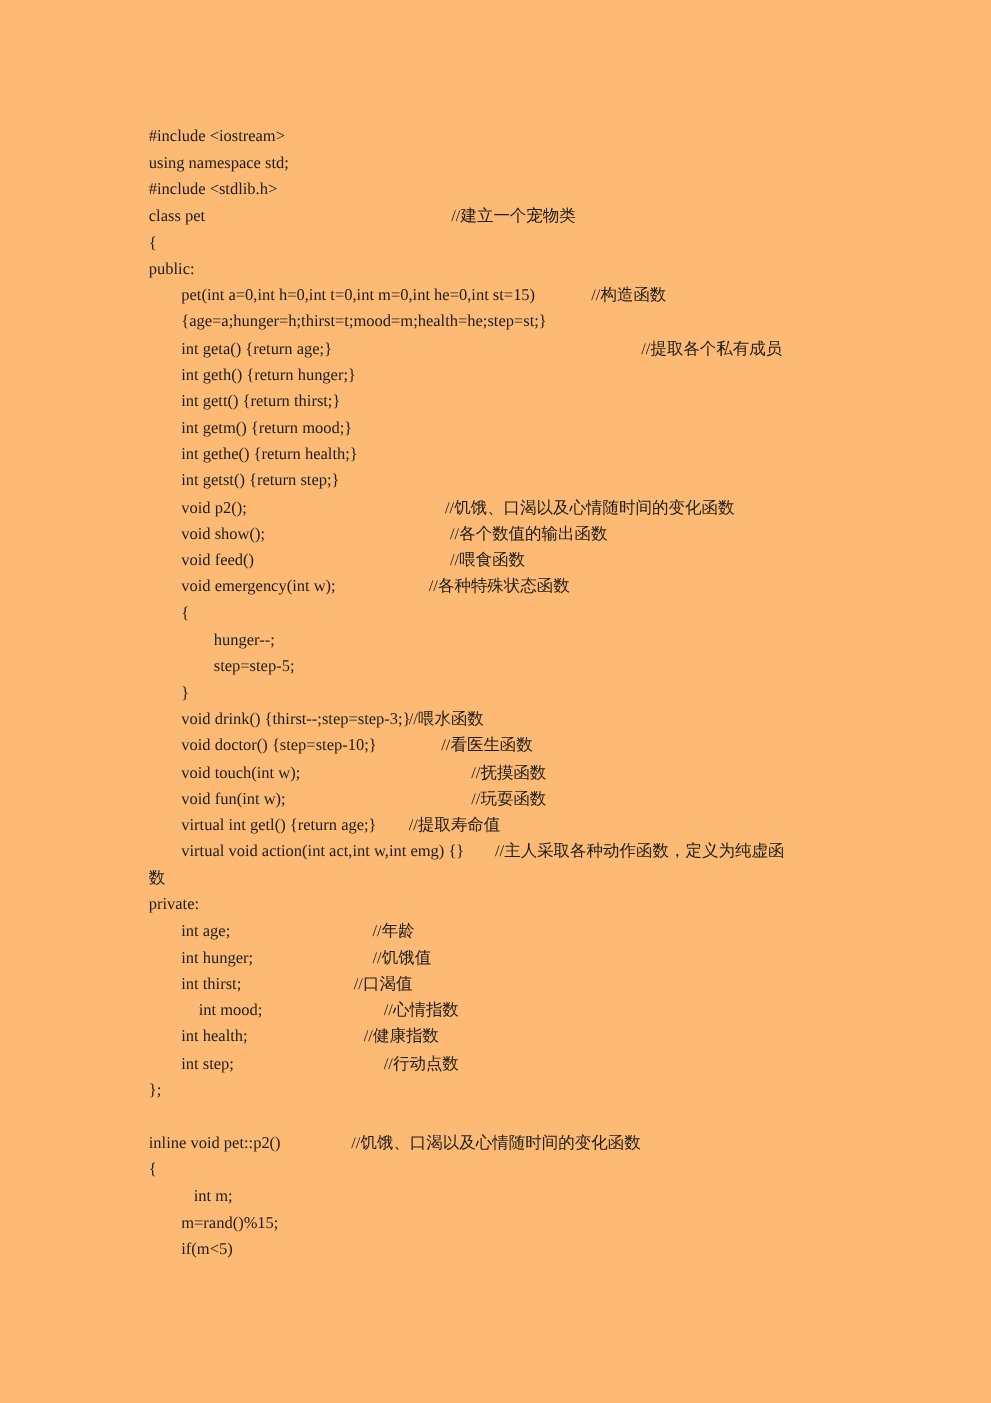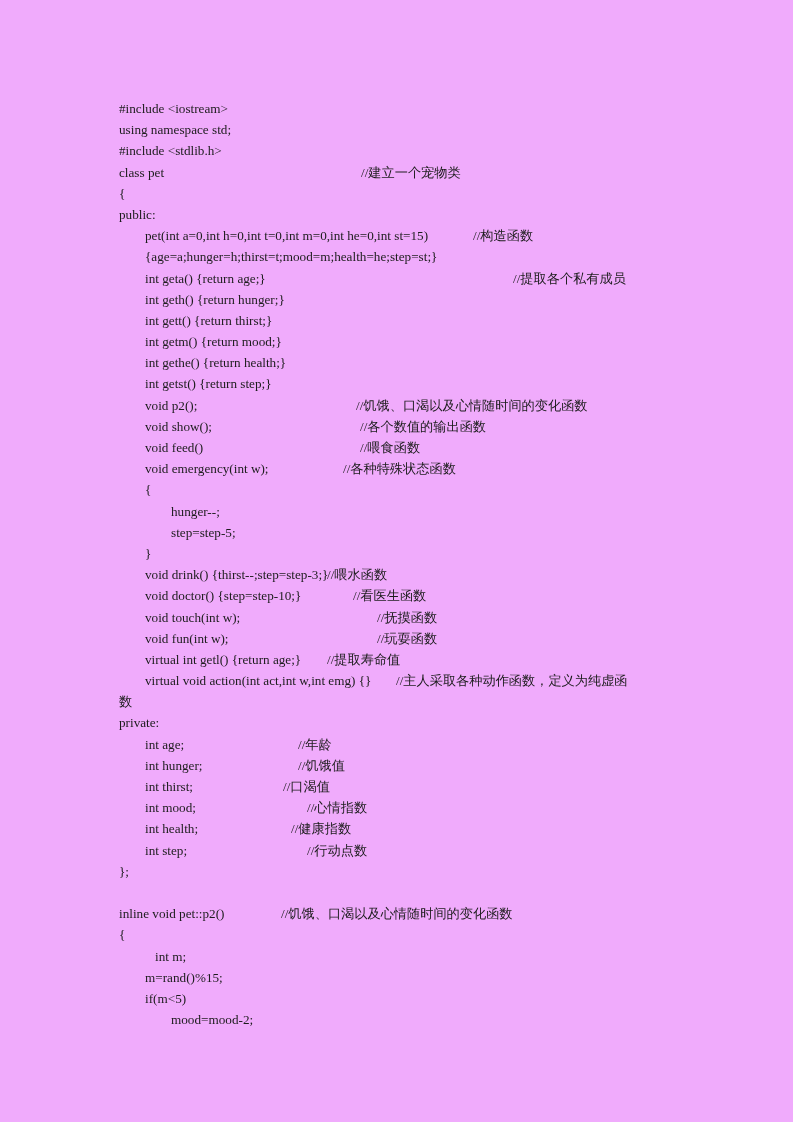--- a/index.html
+++ b/index.html
@@ -46,21 +46,21 @@
   .code-comment {
     position: absolute;
     top: 0;
     white-space: pre;
     color: #1c1c1c;
   }
 </style>
 </head>
 <body style="background: rgb(255, 255, 255); color: rgb(28, 28, 28);">
 
-<div id="page" style="background: #f0abfc;">
+<div id="page" style="background: #fdba74;">
   <div id="code-block">
       <div class="code-line"><span class="code-text" style="margin-left: 0px;">#include &lt;iostream&gt;</span></div>
       <div class="code-line"><span class="code-text" style="margin-left: 0px;">using namespace std;</span></div>
       <div class="code-line"><span class="code-text" style="margin-left: 0px;">#include &lt;stdlib.h&gt;</span></div>
       <div class="code-line"><span class="code-text" style="margin-left: 0px;">class pet</span><span class="code-comment" style="left: 242px;">//建立一个宠物类</span></div>
       <div class="code-line"><span class="code-text" style="margin-left: 0px;">{</span></div>
       <div class="code-line"><span class="code-text" style="margin-left: 0px;">public:</span></div>
       <div class="code-line"><span class="code-text" style="margin-left: 26px;">pet(int a=0,int h=0,int t=0,int m=0,int he=0,int st=15)</span><span class="code-comment" style="left: 354px;">//构造函数</span></div>
       <div class="code-line"><span class="code-text" style="margin-left: 26px;">{age=a;hunger=h;thirst=t;mood=m;health=he;step=st;}</span></div>
       <div class="code-line"><span class="code-text" style="margin-left: 26px;">int geta() {return age;}</span><span class="code-comment" style="left: 394px;">//提取各个私有成员</span></div>
@@ -81,25 +81,24 @@
       <div class="code-line"><span class="code-text" style="margin-left: 26px;">void doctor() {step=step-10;}</span><span class="code-comment" style="left: 234px;">//看医生函数</span></div>
       <div class="code-line"><span class="code-text" style="margin-left: 26px;">void touch(int w);</span><span class="code-comment" style="left: 258px;">//抚摸函数</span></div>
       <div class="code-line"><span class="code-text" style="margin-left: 26px;">void fun(int w);</span><span class="code-comment" style="left: 258px;">//玩耍函数</span></div>
       <div class="code-line"><span class="code-text" style="margin-left: 26px; text-align: center;">virtual int getl() {return age;}</span><span class="code-comment" style="left: 208px;">//提取寿命值</span></div>
       <div class="code-line"><span class="code-text" style="margin-left: 26px;">virtual void action(int act,int w,int emg) {}</span><span class="code-comment" style="left: 277px;">//主人采取各种动作函数，定义为纯虚函</span></div>
       <div class="code-line"><span class="code-text" style="margin-left: 0px;">数</span></div>
       <div class="code-line"><span class="code-text" style="margin-left: 0px;">private:</span></div>
       <div class="code-line"><span class="code-text" style="margin-left: 26px;">int age;</span><span class="code-comment" style="left: 179px;">//年龄</span></div>
       <div class="code-line"><span class="code-text" style="margin-left: 26px;">int hunger;</span><span class="code-comment" style="left: 179px;">//饥饿值</span></div>
       <div class="code-line"><span class="code-text" style="margin-left: 26px;">int thirst;</span><span class="code-comment" style="left: 164px;">//口渴值</span></div>
-      <div class="code-line"><span class="code-text" style="margin-left: 26px; font-family: Liberation Serif, serif;">int mood;</span><span class="code-comment" style="left: 188px;">//心情指数</span></div>
+      <div class="code-line"><span class="code-text" style="margin-left: 40px; font-family: Liberation Serif, serif;">int mood;</span><span class="code-comment" style="left: 188px;">//心情指数</span></div>
       <div class="code-line"><span class="code-text" style="margin-left: 26px;">int health;</span><span class="code-comment" style="left: 172px;">//健康指数</span></div>
       <div class="code-line"><span class="code-text" style="margin-left: 26px;">int step;</span><span class="code-comment" style="left: 188px;">//行动点数</span></div>
       <div class="code-line"><span class="code-text" style="margin-left: 0px;">};</span></div>
       <div class="code-line"><span class="code-text" style="margin-left: 0px;"></span></div>
       <div class="code-line"><span class="code-text" style="margin-left: 0px;">inline void pet::p2()</span><span class="code-comment" style="left: 162px;">//饥饿、口渴以及心情随时间的变化函数</span></div>
       <div class="code-line"><span class="code-text" style="margin-left: 0px;">{</span></div>
       <div class="code-line"><span class="code-text" style="margin-left: 36px;">int m;</span></div>
       <div class="code-line"><span class="code-text" style="margin-left: 26px;">m=rand()%15;</span></div>
       <div class="code-line"><span class="code-text" style="margin-left: 26px;">if(m&lt;5)</span></div>
-      <div class="code-line"><span class="code-text" style="margin-left: 52px;">mood=mood-2;</span></div>
     </div>
 </div>
 
 </body></html>

